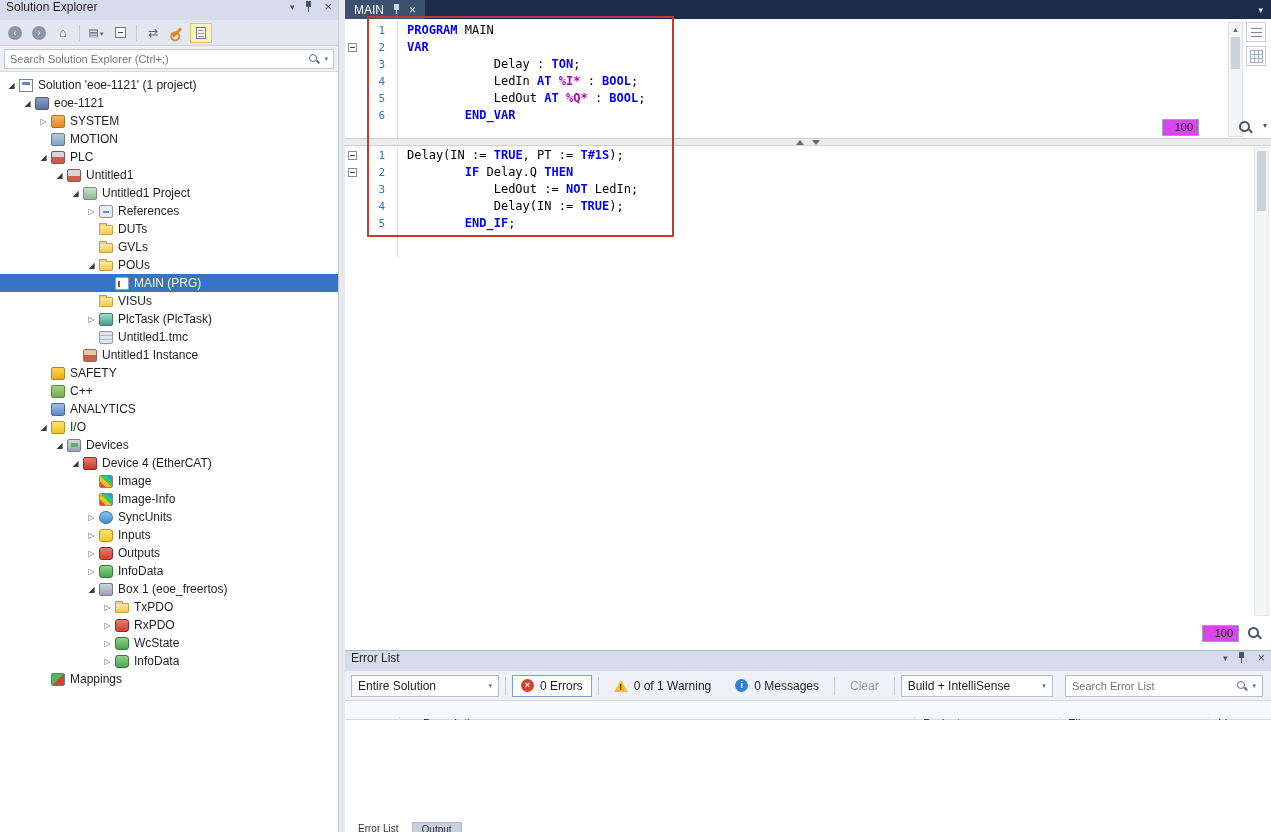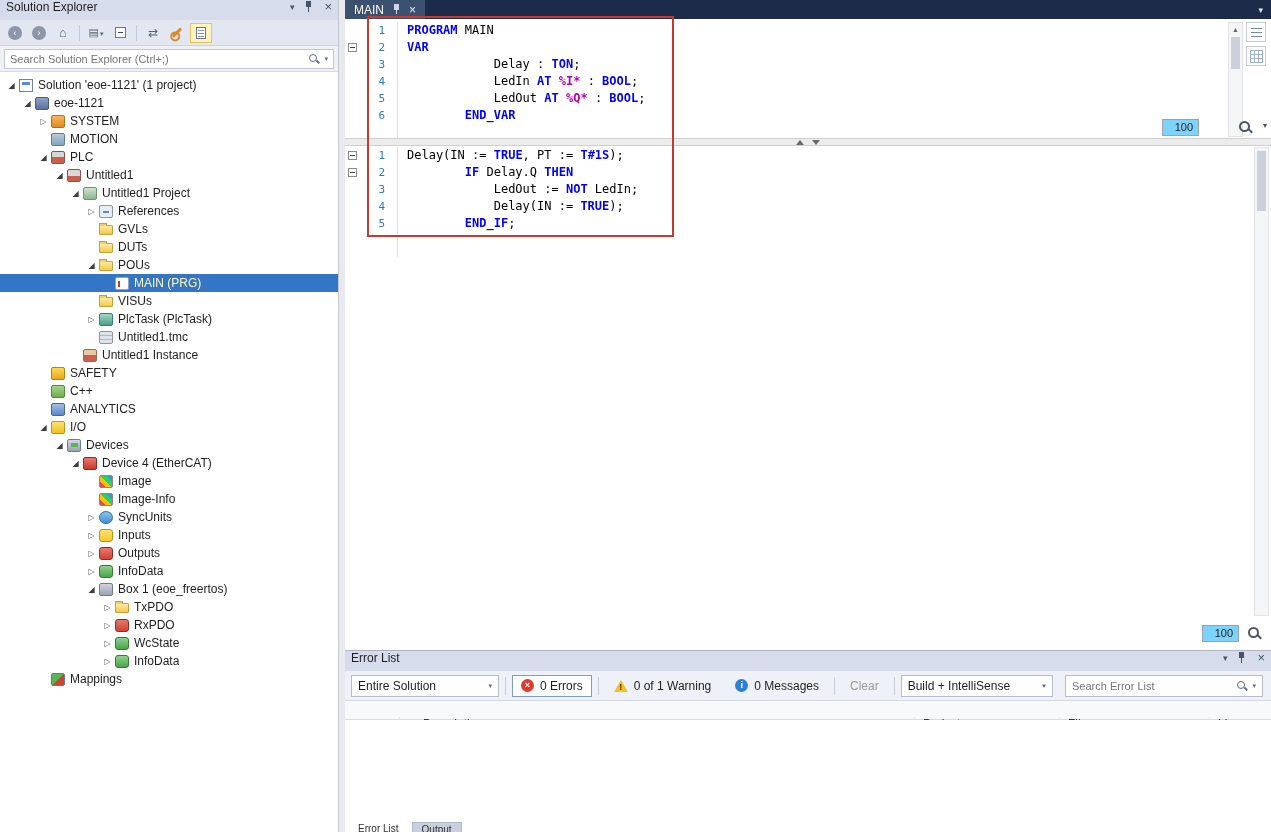--- a/index.html
+++ b/index.html
@@ -118,21 +118,21 @@
   .sb-thumb { position:absolute; left:2px; right:2px; background:#ccd1d9; }
   .scroll-right { position:absolute; top:128px; right:2px; bottom:34px; width:15px; background:#f4f5f7; border:1px solid #e3e5e9; }
 
   .side-icons { position:absolute; top:3px; right:3px; width:22px; display:flex; flex-direction:column; gap:4px; }
   .side-btn { width:20px; height:20px; background:#fff; border:1px solid #c5cbd6; position:relative; }
   .side-btn.lines::after { content:""; position:absolute; left:4px; top:5px; width:11px; height:1px; background:#7a8aa5; box-shadow:0 4px 0 #7a8aa5, 0 8px 0 #7a8aa5; }
   .side-btn.grid::after { content:""; position:absolute; left:3px; top:3px; width:13px; height:13px; background:
      repeating-linear-gradient(0deg,#9fb0c8 0 1px,transparent 1px 4px),
      repeating-linear-gradient(90deg,#9fb0c8 0 1px,transparent 1px 4px); }
 
-  .zoom-box { position:absolute; width:37px; height:17px; background:#7dd3fc; border:1px solid #9aa2b1; font-size:11px; line-height:15px; text-align:right; padding:0 5px; color:#222; }
+  .zoom-box { position:absolute; width:37px; height:17px; background:#d946ef; border:1px solid #9aa2b1; font-size:11px; line-height:15px; text-align:right; padding:0 5px; color:#222; }
   .zoom-top { right:72px; top:100px; }
   .zoom-bottom { right:32px; top:606px; }
   .zoom-mag { position:absolute; width:15px; height:15px; }
   .zoom-mag::before { content:""; position:absolute; left:1px; top:1px; width:7px; height:7px; border:2px solid #4a5568; border-radius:50%; }
   .zoom-mag::after { content:""; position:absolute; left:10px; top:10px; width:5px; height:2px; background:#4a5568; transform:rotate(45deg); }
   .mag-top { right:18px; top:101px; }
   .mag-bottom { right:9px; top:607px; }
   .zoom-chev { position:absolute; right:4px; top:102px; font-size:8px; color:#555; }
 
   
@@ -249,26 +249,26 @@
         <span class="tree-label">Untitled1 Project</span>
       </div>
       <div class="tree-row" style="padding-left: 84px;">
         <span class="tree-arrow collapsed">▷</span>
         <span class="ti ic-references"></span>
         <span class="tree-label">References</span>
       </div>
       <div class="tree-row" style="padding-left: 84px;">
         <span class="tree-arrow none"></span>
         <span class="ti ic-folder"></span>
+        <span class="tree-label">DUTs</span>
+      </div>
+      <div class="tree-row" style="padding-left: 84px;">
+        <span class="tree-arrow none"></span>
+        <span class="ti ic-folder"></span>
         <span class="tree-label">GVLs</span>
-      </div>
-      <div class="tree-row" style="padding-left: 84px;">
-        <span class="tree-arrow none"></span>
-        <span class="ti ic-folder"></span>
-        <span class="tree-label">DUTs</span>
       </div>
       <div class="tree-row" style="padding-left: 84px;">
         <span class="tree-arrow expanded">◢</span>
         <span class="ti ic-folder-open"></span>
         <span class="tree-label">POUs</span>
       </div>
       <div class="tree-row selected" style="padding-left: 100px;">
         <span class="tree-arrow none"></span>
         <span class="ti ic-prg-file"></span>
         <span class="tree-label">MAIN (PRG)</span>

